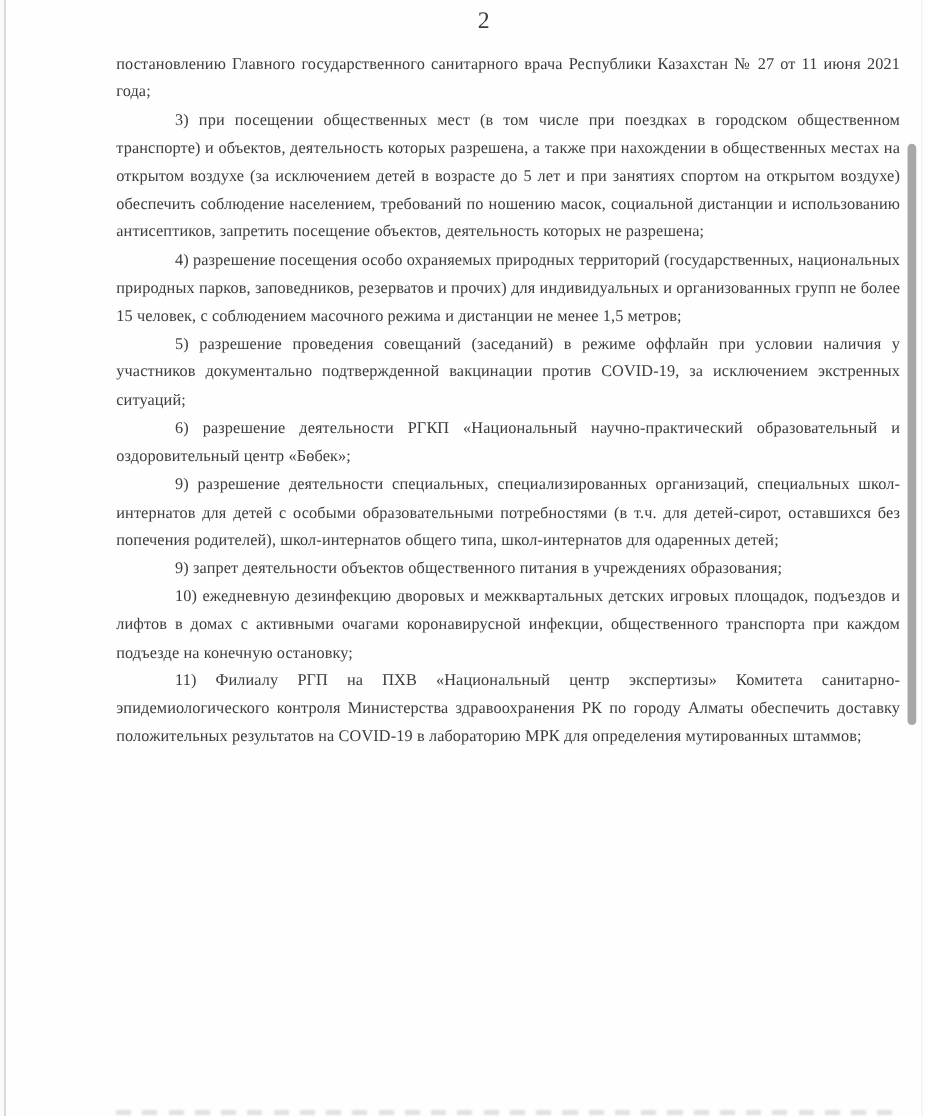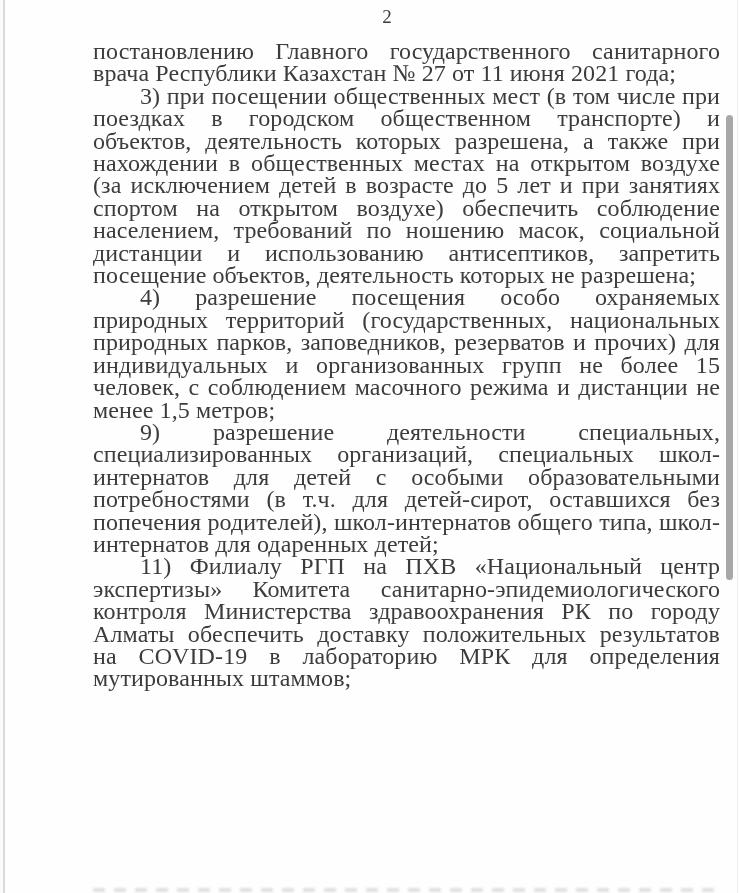--- a/index.html
+++ b/index.html
@@ -26,21 +26,21 @@
   .page-number{
     position:absolute;top:6px;left:87px;width:600px;
     text-align:center;font-size:19px;color:var(--ink);
   }
   .content{
     position:absolute;top:40px;left:93px;width:627px;
     color:var(--ink);
   }
   .content p{
     margin:0;
-    font-size:24px;
+    font-size:13px;
     line-height:22.4px;
     text-align:justify;
     letter-spacing:0.1px;
   }
   .content p.indent{text-indent:47px;}
   .cutoff-line{
     position:absolute;left:93px;top:888px;width:627px;height:4px;
     background:repeating-linear-gradient(90deg,#c4c4c4 0 12px,transparent 12px 21px);
     opacity:.5;filter:blur(1px);
   }
@@ -59,21 +59,25 @@
 <div class="viewer">
   <div class="page-edge-left"></div>
   <div class="right-edge-line"></div>
 
   <div class="page-number">2</div>
 
   <div class="content" id="content">
       <p>постановлению Главного государственного санитарного врача Республики Казахстан № 27 от 11 июня 2021 года;</p>
       <p class="indent">3) при посещении общественных мест (в том числе при поездках в городском общественном транспорте) и объектов, деятельность которых разрешена, а также при нахождении в общественных местах на открытом воздухе (за исключением детей в возрасте до 5 лет и при занятиях спортом на открытом воздухе) обеспечить соблюдение населением, требований по ношению масок, социальной дистанции и использованию антисептиков, запретить посещение объектов, деятельность которых не разрешена;</p>
       <p class="indent">4) разрешение посещения особо охраняемых природных территорий (государственных, национальных природных парков, заповедников, резерватов и прочих) для индивидуальных и организованных групп не более 15 человек, с соблюдением масочного режима и дистанции не менее 1,5 метров;</p>
+      <p class="indent">5) разрешение проведения совещаний (заседаний) в режиме оффлайн при условии наличия у участников документально подтвержденной вакцинации против COVID-19, за исключением экстренных ситуаций;</p>
+      <p class="indent">6) разрешение деятельности РГКП «Национальный научно-практический образовательный и оздоровительный центр «Бөбек»;</p>
       <p class="indent">9) разрешение деятельности специальных, специализированных организаций, специальных школ-интернатов для детей с особыми образовательными потребностями (в т.ч. для детей-сирот, оставшихся без попечения родителей), школ-интернатов общего типа, школ-интернатов для одаренных детей;</p>
+      <p class="indent">9) запрет деятельности объектов общественного питания в учреждениях образования;</p>
+      <p class="indent">10) ежедневную дезинфекцию дворовых и межквартальных детских игровых площадок, подъездов и лифтов в домах с активными очагами коронавирусной инфекции, общественного транспорта при каждом подъезде на конечную остановку;</p>
       <p class="indent">11) Филиалу РГП на ПХВ «Национальный центр экспертизы» Комитета санитарно-эпидемиологического контроля Министерства здравоохранения РК по городу Алматы обеспечить доставку положительных результатов на COVID-19 в лабораторию МРК для определения мутированных штаммов;</p>
     </div>
 
   <div class="cutoff-line"></div>
 
   <div class="scrollbar-track">
     <div class="scrollbar-thumb"></div>
   </div>
 </div>
 

